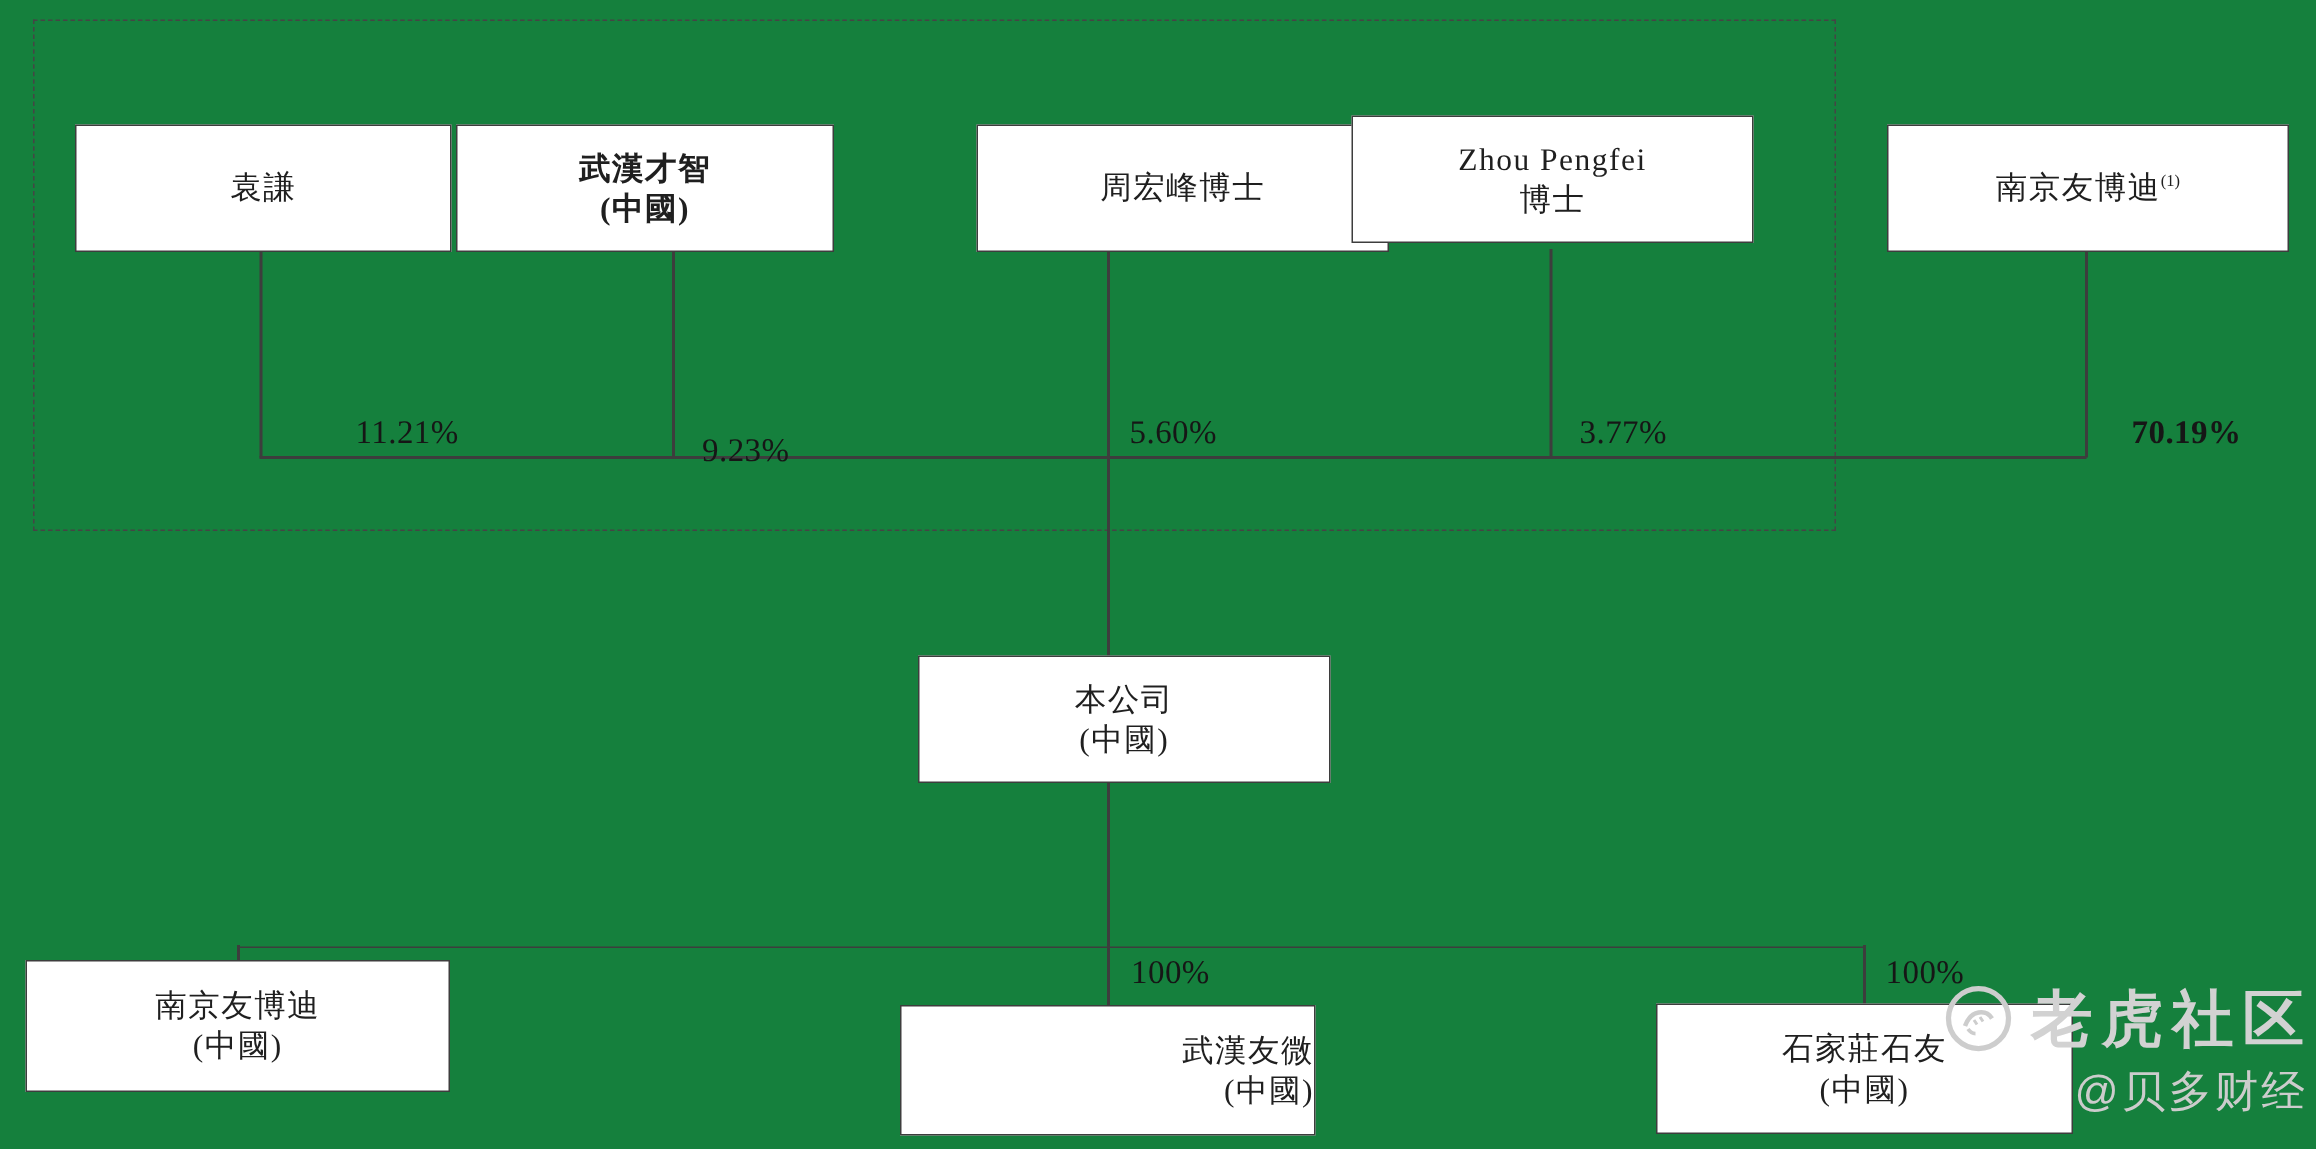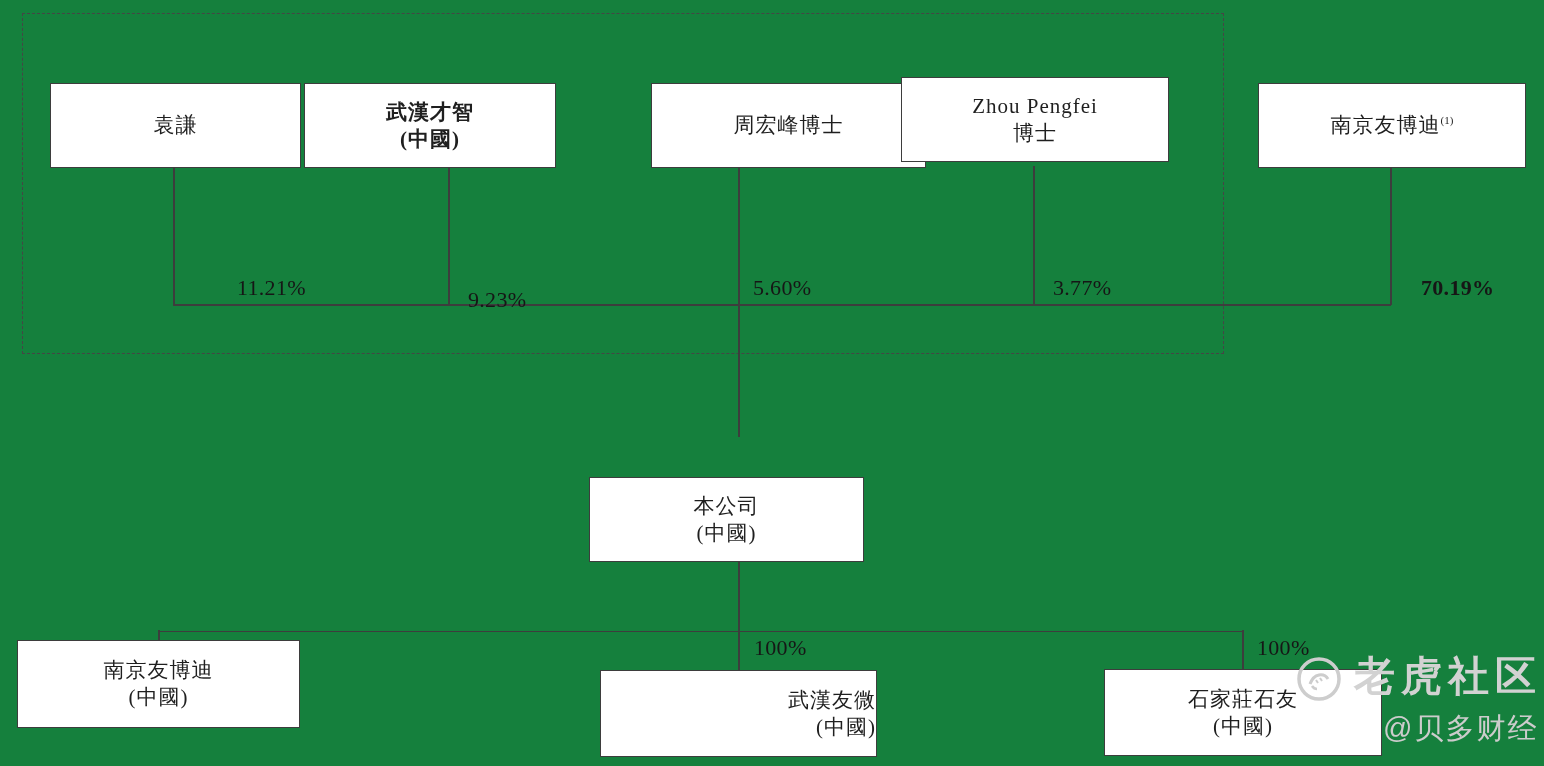--- a/index.html
+++ b/index.html
@@ -46,21 +46,21 @@
     color:#161616;
     white-space:nowrap;
   }
   .watermark{position:absolute;color:#cdcdcd;}
   .wm-brand{
     font-size:41px;
     line-height:41px;
     letter-spacing:6px;
     font-weight:bold;
     color:#d2d2d2;
-    font-family:Liberation Mono, monospace;
+    font-family:Liberation Sans, sans-serif;
   }
   .wm-handle{
     font-size:29px;
     line-height:29px;
     letter-spacing:2px;
     color:#cccccc;
     font-family:"Liberation Sans","DejaVu Sans",sans-serif;
     text-align:center;
   }
 </style>
@@ -105,21 +105,21 @@
   <div class="node" style="left:1258px;top:83px;width:266px;height:83px;">
     <div><span>南京友博迪</span><sup>(1)</sup></div>
   </div>
 
   <div class="pct" style="left:237px;top:279px;">11.21%</div>
   <div class="pct" style="left:468px;top:291px;">9.23%</div>
   <div class="pct" style="left:753px;top:279px;">5.60%</div>
   <div class="pct" style="left:1053px;top:279px;">3.77%</div>
   <div class="pct" style="left:1421px;top:279px;font-weight:bold;">70.19%</div>
 
-  <div class="node" style="left:589px;top:437px;width:273px;height:83px;margin-top:40px;">
+  <div class="node" style="left:612px;top:437px;width:273px;height:83px;">
     <div>本公司</div>
     <div>(中國)</div>
   </div>
 
   <div class="pct" style="left:176px;top:639px;">100%</div>
   <div class="pct" style="left:754px;top:639px;">100%</div>
   <div class="pct" style="left:1257px;top:639px;">100%</div>
 
   <div class="node" style="left:17px;top:640px;width:281px;height:86px;">
     <div>南京友博迪</div>

